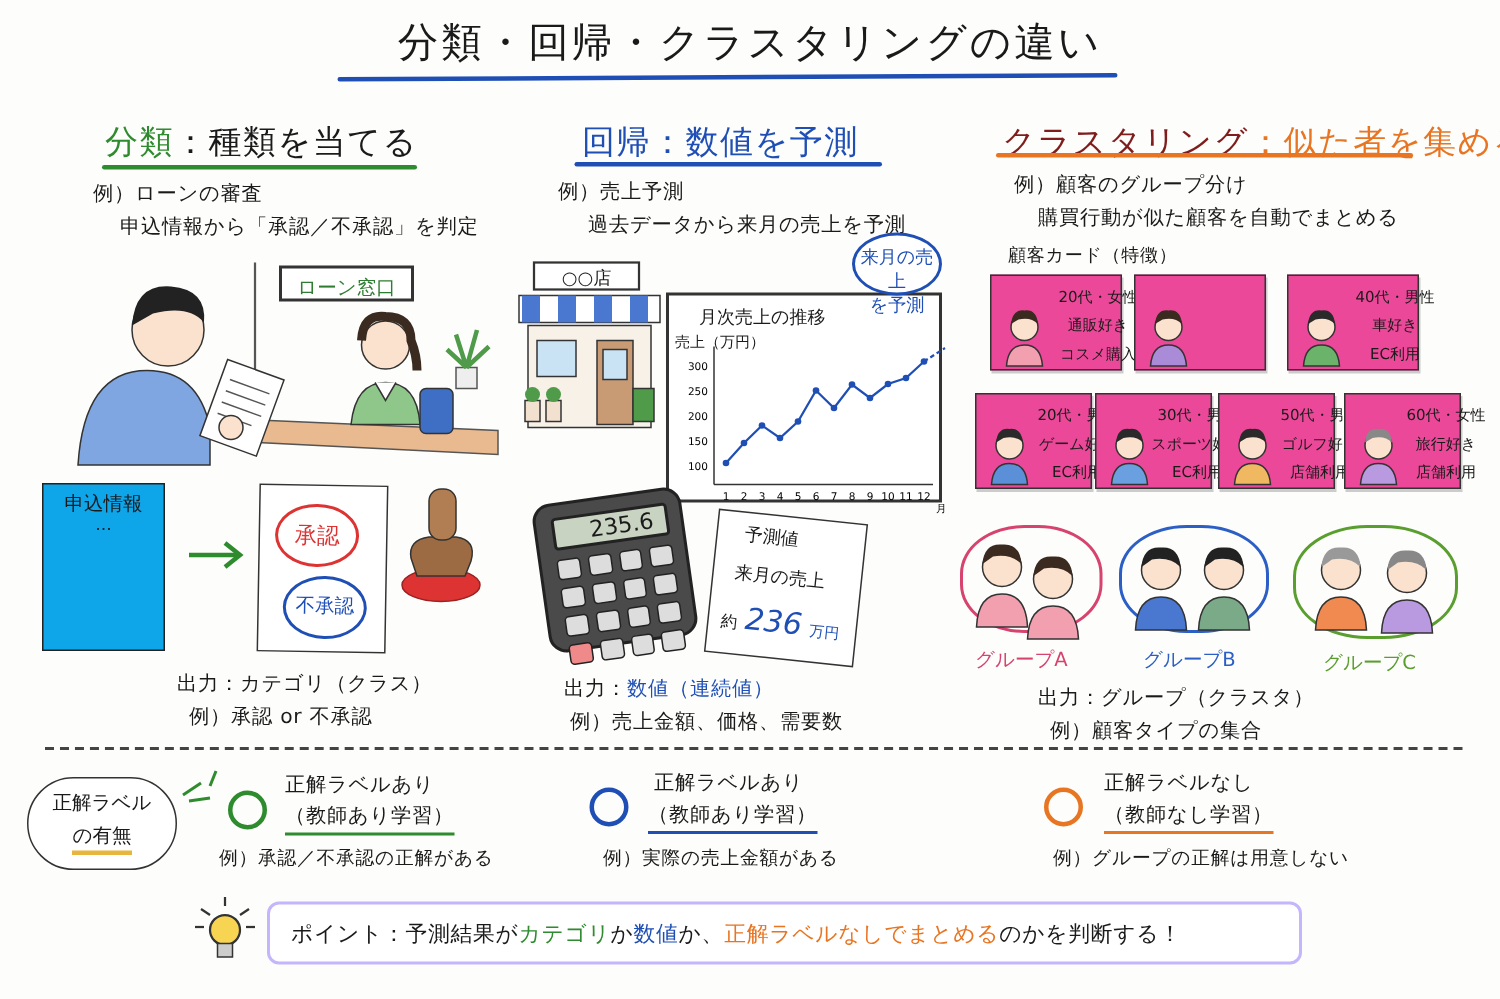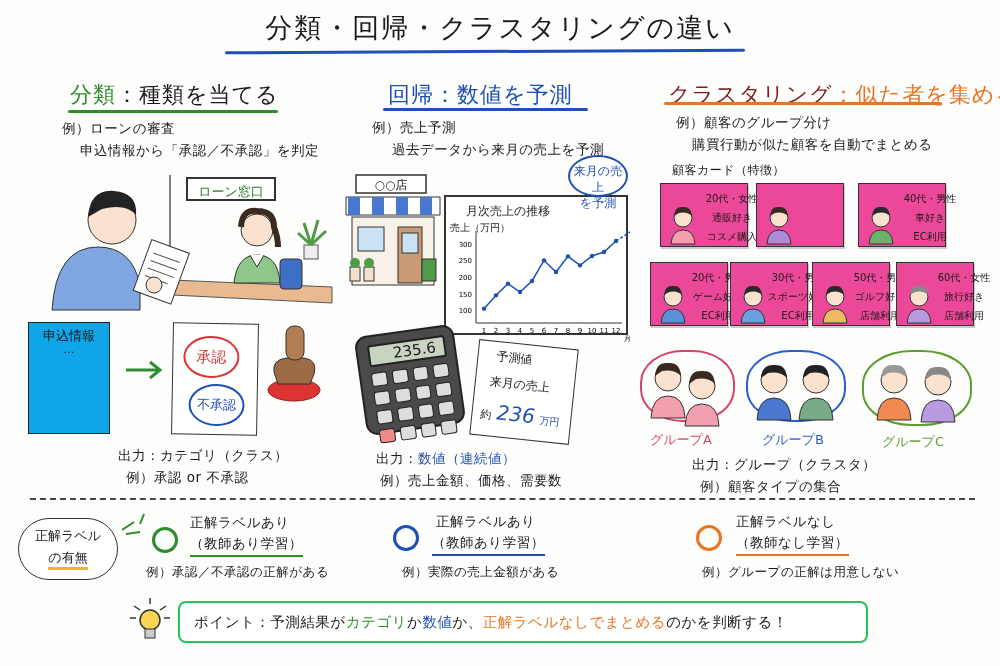--- a/index.html
+++ b/index.html
@@ -38,21 +38,21 @@
   .card .lines { position: absolute; left: 42px; top: 5px; font-size: 10px; line-height: 19px; text-align: center; width: 70px; white-space: nowrap; }
 
   .group-ring { border: 2.5px solid; border-radius: 45%; }
   .group-label { font-size: 13px; white-space: nowrap; }
 
   .dash-line { left: 30px; top: 498px; width: 945px; border-top: 2px dashed #444; }
 
   .cloud { left: 18px; top: 518px; width: 100px; height: 62px; border: 1.5px solid #333; border-radius: 40px; background: #fff; text-align: center; font-size: 13px; line-height: 22px; padding-top: 6px; }
   .circle-mark { width: 26px; height: 26px; border-radius: 50%; border: 3px solid; }
 
-  .point-box { left: 178px; top: 601px; width: 690px; height: 42px; border: 2px solid #22c55e; border-radius: 8px; background: #fff; font-size: 14.5px; white-space: nowrap; padding: 10px 0 0 14px; letter-spacing: 0.5px; }
+  .point-box { left: 178px; top: 601px; width: 690px; height: 42px; border: 2px solid #c4b5fd; border-radius: 8px; background: #fff; font-size: 14.5px; white-space: nowrap; padding: 10px 0 0 14px; letter-spacing: 0.5px; }
 
   svg { overflow: visible; }
 </style>
 </head>
 <body>
 
 <div class="abs title">分類・回帰・クラスタリングの違い</div>
 <div class="abs title-underline"></div>
 
 <div class="abs sec-head" style="left:70px; top:80px;">

